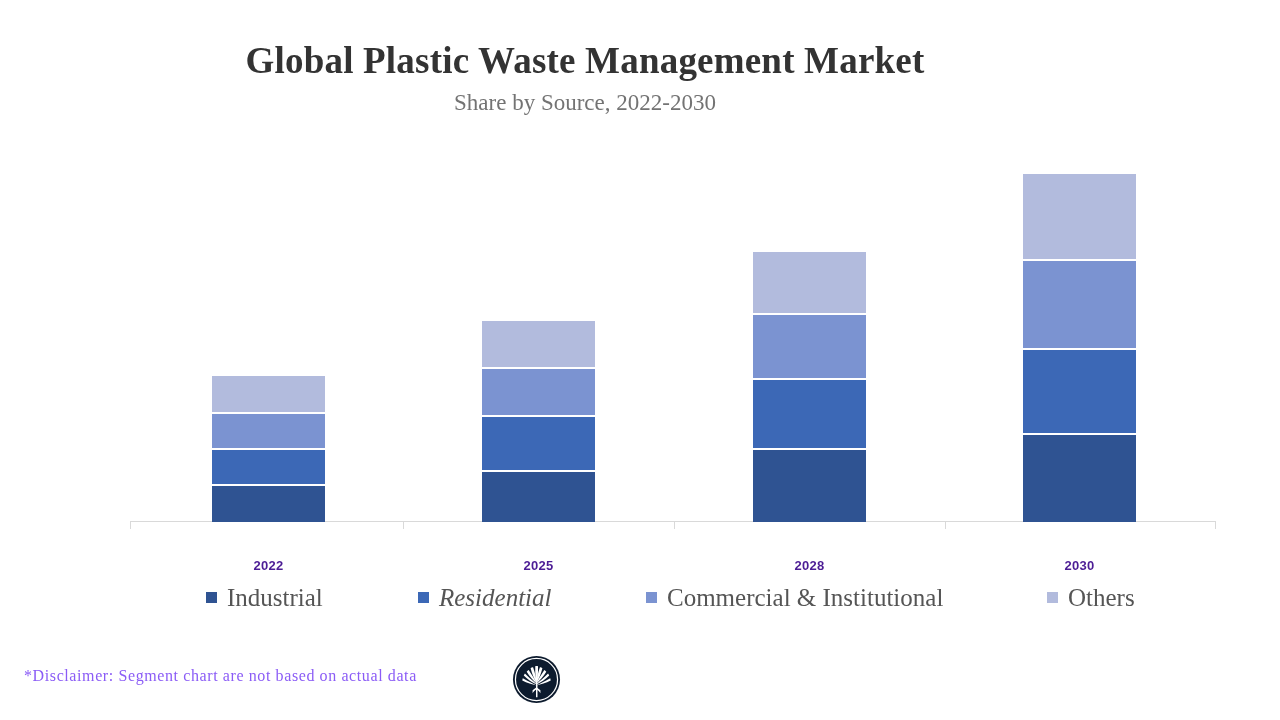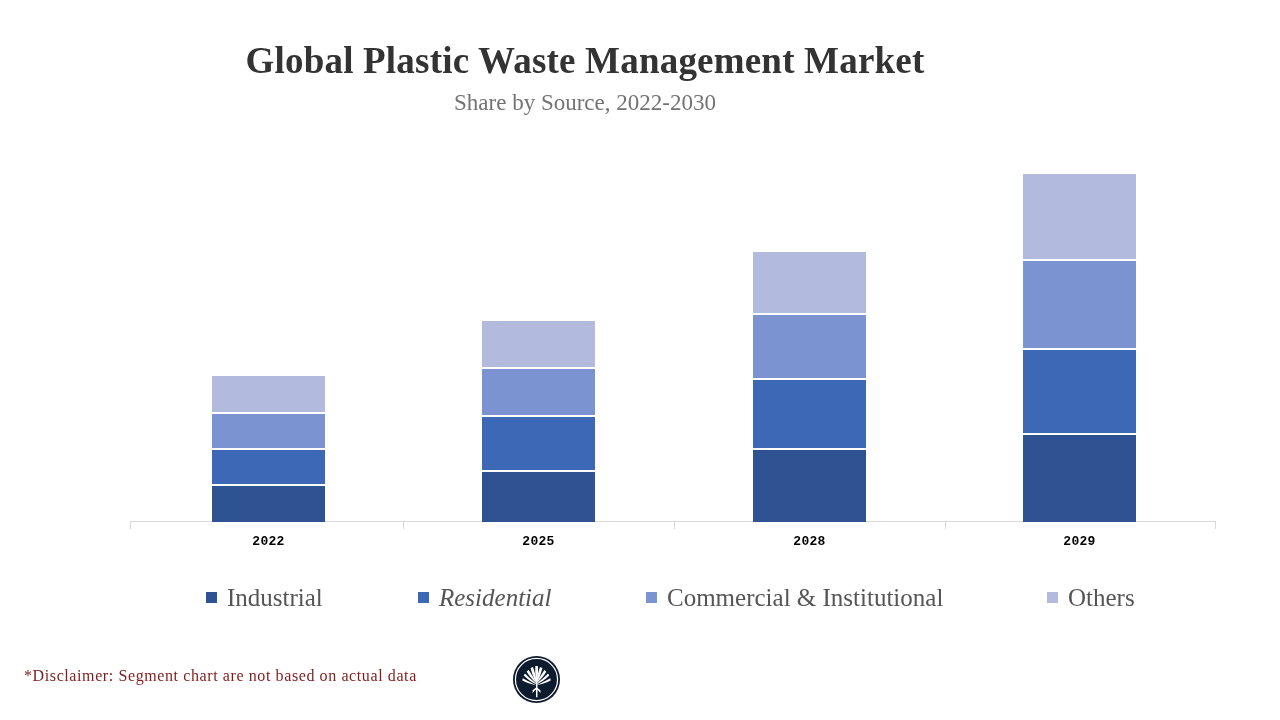--- a/index.html
+++ b/index.html
@@ -86,27 +86,27 @@
   }
   .seg {
     width: 113px;
     box-sizing: border-box;
     border-bottom: 2px solid #ffffff;
   }
   .seg:last-child { border-bottom: none; }
 
   .cat-label {
     position: absolute;
-    top: 384px;
+    top: 408px;
     width: 113px;
     text-align: center;
-    font-family: Liberation Mono, monospace;
+    font-family: Liberation Sans, sans-serif;
     font-size: 13px;
     font-weight: bold;
-    color: #000000;
+    color: #4c1d95;
     letter-spacing: 0.3px;
   }
 
   
   .legend {
     position: absolute;
     left: 130px;
     top: 585px;
     width: 1086px;
     height: 30px;
@@ -132,21 +132,21 @@
     line-height: 1;
   }
 
   
   .disclaimer {
     position: absolute;
     left: 24px;
     top: 667px;
     font-family: "Liberation Serif", serif;
     font-size: 16px;
-    color: #7f1d1d;
+    color: #8b5cf6;
     letter-spacing: 0.6px;
     white-space: nowrap;
   }
   .brand {
     position: absolute;
     left: 512px;
     top: 655px;
     display: flex;
     align-items: center;
   }
@@ -209,21 +209,21 @@
       </div>
       <div class="cat-label" style="left: 623px;">2028</div>
       <div class="bar-group" style="left: 893px;">
         <div class="bar-stack">
           <div class="seg" title="Others 2030" style="height: 87.3645px; background: rgb(178, 187, 221);"></div>
           <div class="seg" title="Commercial &amp; Institutional 2030" style="height: 88.5613px; background: rgb(123, 147, 209);"></div>
           <div class="seg" title="Residential 2030" style="height: 84.971px; background: rgb(60, 104, 182);"></div>
           <div class="seg" title="Industrial 2030" style="height: 87.3645px; background: rgb(47, 83, 146);"></div>
         </div>
       </div>
-      <div class="cat-label" style="left: 893px;">2029</div>
+      <div class="cat-label" style="left: 893px;">2030</div>
     </div>
 
   <div class="legend" id="legend">
       <div class="legend-item" style="left: 76px;">
         <span class="legend-swatch" style="background: rgb(47, 83, 146);"></span>
         <span class="legend-text">Industrial</span>
       </div>
       <div class="legend-item" style="left: 288px; font-style: italic;">
         <span class="legend-swatch" style="background: rgb(60, 104, 182);"></span>
         <span class="legend-text">Residential</span>

